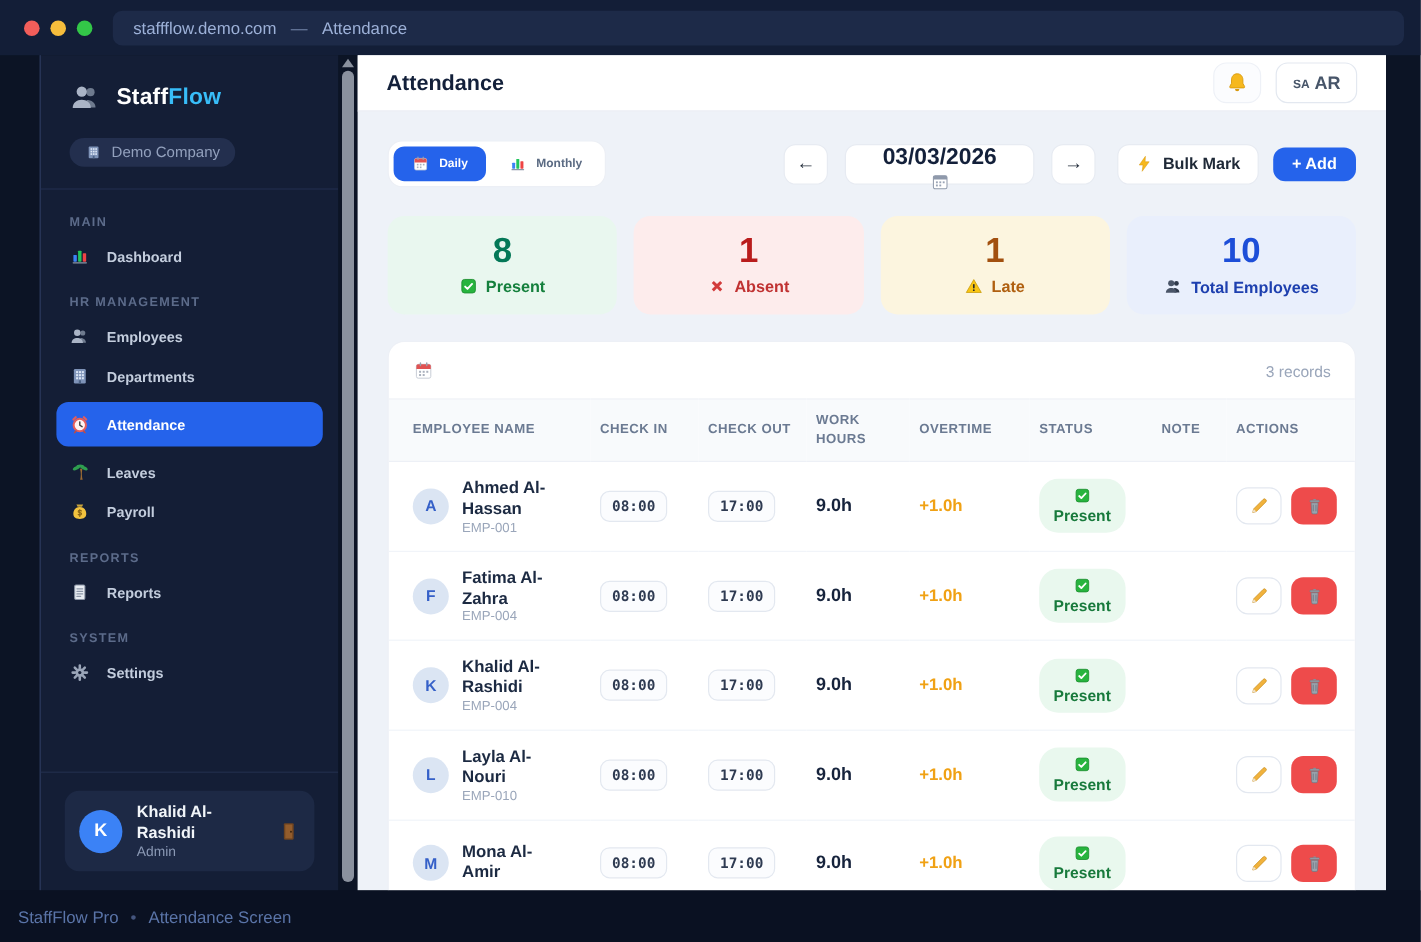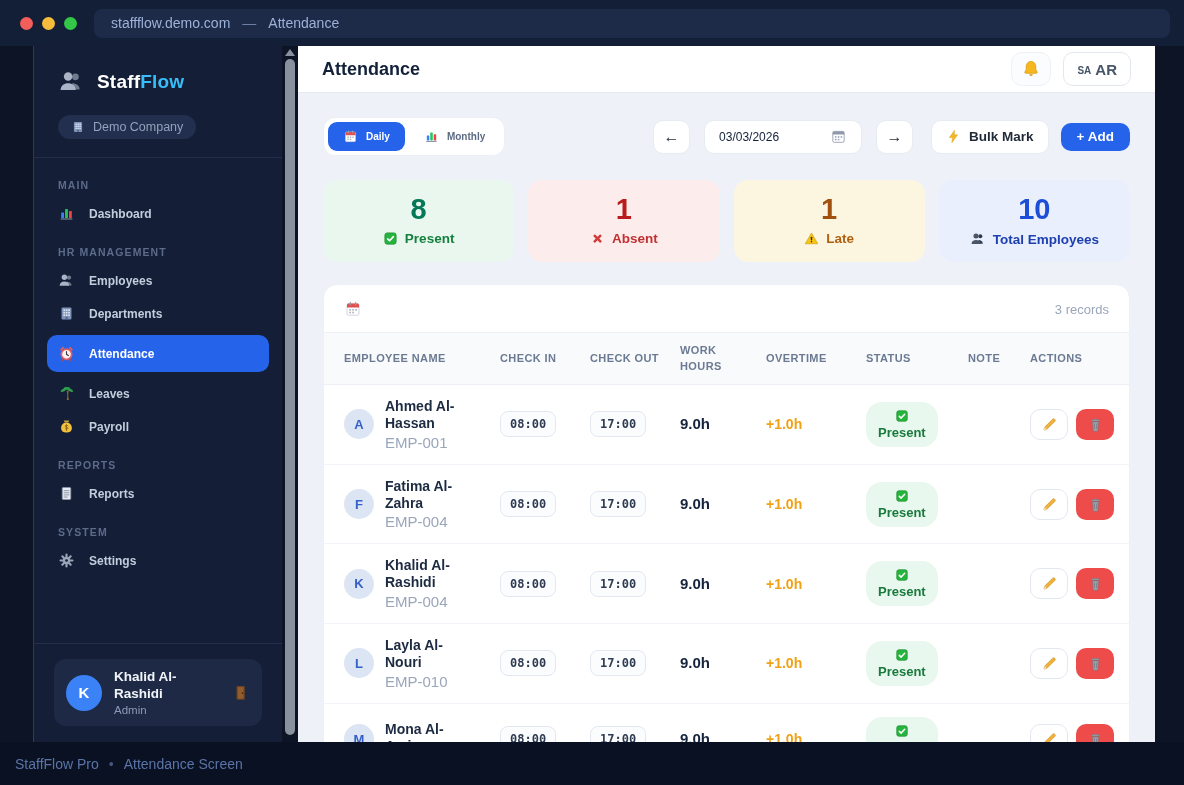--- a/index.html
+++ b/index.html
@@ -53,21 +53,21 @@
   .main-body{flex:1;padding:24px 25px;overflow:hidden;}
 
   
   .toolbar{display:flex;align-items:center;}
   .seg{background:#fff;border:1px solid #eceff5;border-radius:12px;padding:4px;display:flex;gap:4px;}
   .seg-btn{display:flex;align-items:center;gap:8px;padding:7px 15px;border-radius:9px;font-size:10px;font-weight:700;color:#5b6b83;cursor:pointer;border:none;background:transparent;font-family:inherit;}
   .seg-btn.active{background:#2563eb;color:#fff;}
   .toolbar-right{margin-left:auto;display:flex;align-items:center;gap:10px;}
   .tb-btn{background:#fff;border:1px solid #e7ebf2;border-radius:10px;height:34px;display:flex;align-items:center;justify-content:center;color:#1f2937;cursor:pointer;font-family:inherit;}
   .arrow-btn{width:37px;font-size:16px;}
-  .date-btn{width:158px;padding:0 14px;justify-content:space-between;font-weight:400;font-size:12px;color:#13203a;margin:0 4px;}
+  .date-btn{width:158px;padding:0 14px;justify-content:space-between;font-weight:700;font-size:19px;color:#13203a;margin:0 4px;flex-direction:column;}
   .bulk-btn{padding:0 14px;gap:8px;font-weight:700;font-size:13.5px;margin-left:8px;}
   .add-btn{background:#2563eb;border:none;color:#fff;height:28px;border-radius:10px;padding:0 16px;font-weight:700;font-size:13.5px;cursor:pointer;font-family:inherit;margin-left:2px;}
 
   
   .stats{display:flex;gap:14px;margin-top:24px;}
   .stat-card{flex:1;border-radius:14px;padding:13px 0 15px;text-align:center;}
   .stat-value{font-size:29px;font-weight:800;line-height:1.15;}
   .stat-label{margin-top:5px;font-size:13.5px;font-weight:600;display:flex;align-items:center;justify-content:center;gap:7px;}
   .stat-present{background:#e9f7ef;}.stat-present .stat-value{color:#047857;}.stat-present .stat-label{color:#15803d;}
   .stat-absent{background:#fdecec;}.stat-absent .stat-value{color:#b91c1c;}.stat-absent .stat-label{color:#c03232;}
@@ -80,21 +80,21 @@
   .table-title{display:flex;align-items:center;gap:9px;font-size:15px;font-weight:800;color:#13203a;}
   .records{margin-left:auto;font-size:13px;color:#9aa6ba;}
   table{width:100%;border-collapse:collapse;table-layout:fixed;}
   thead th{background:#f8fafc;border-top:1px solid #edf0f6;border-bottom:1px solid #edf0f6;font-size:11px;font-weight:700;color:#6b7a92;text-transform:uppercase;letter-spacing:.4px;text-align:left;padding:10px 8px;line-height:1.4;}
   thead th:first-child{padding-left:20px;}
   tbody td{padding:13px 8px;border-bottom:1px solid #f1f4f9;vertical-align:middle;}
   tbody td:first-child{padding-left:20px;}
   .emp{display:flex;align-items:center;gap:11px;}
   .emp-avatar{width:30px;height:30px;border-radius:50%;background:#dbe5f3;color:#3560c8;font-size:13px;font-weight:700;display:flex;align-items:center;justify-content:center;flex:none;}
   .emp-name{font-size:14px;font-weight:700;color:#1c2a42;max-width:88px;line-height:1.2;}
-  .emp-id{font-size:15px;color:#9aa6ba;margin-top:2px;}
+  .emp-id{font-size:11px;color:#9aa6ba;margin-top:2px;}
   .time-pill{display:inline-block;font-family:"DejaVu Sans Mono",monospace;font-size:12px;font-weight:700;color:#2f3b52;background:#fbfcfe;border:1px solid #e3e8f0;border-radius:8px;padding:5px 9px;}
   .hours{font-size:15px;font-weight:800;color:#16233c;}
   .overtime{font-size:14px;font-weight:700;color:#f0a114;}
   .status-pill{display:inline-flex;flex-direction:column;align-items:center;gap:2px;background:#e9f8ee;border-radius:16px;padding:7px 12px;font-size:13px;font-weight:600;color:#187a3c;}
   .actions{display:flex;gap:8px;}
   .edit-btn{width:38px;height:31px;border-radius:10px;background:#fff;border:1px solid #e3e8f0;display:flex;align-items:center;justify-content:center;cursor:pointer;}
   .del-btn{width:38px;height:31px;border-radius:10px;background:#ee4b4b;border:none;display:flex;align-items:center;justify-content:center;cursor:pointer;}
 
   
   .statusbar{height:43px;flex:none;background:#0a1122;display:flex;align-items:center;gap:10px;padding:0 15px;color:#5a74a8;font-size:14px;}

